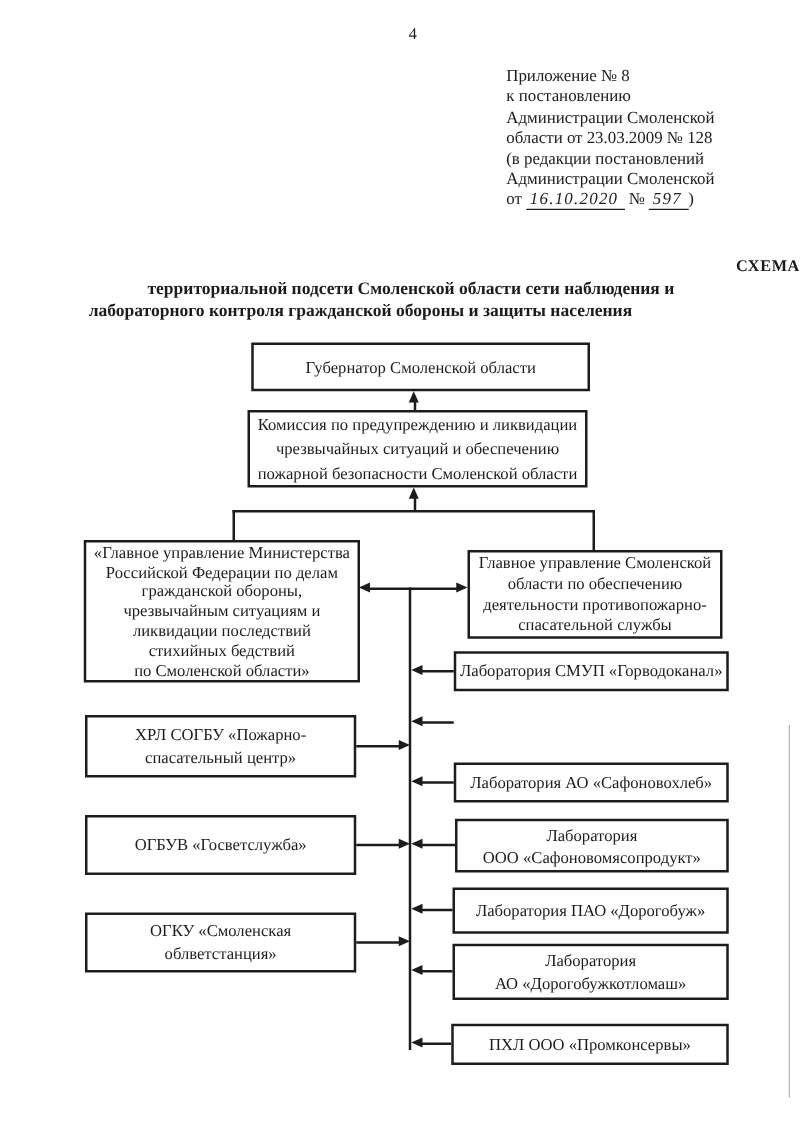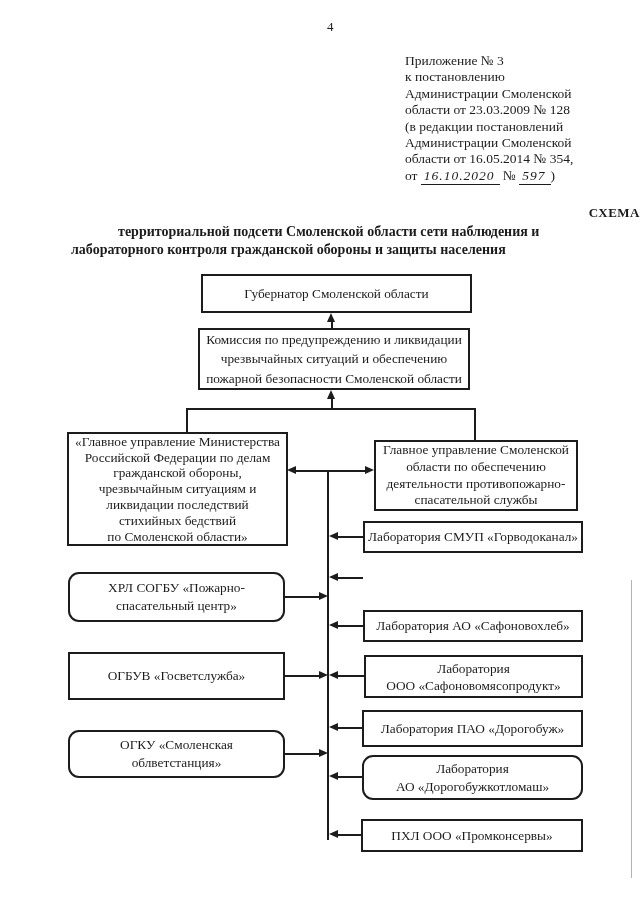--- a/index.html
+++ b/index.html
@@ -37,44 +37,43 @@
     border:2px solid var(--ink);
     background:var(--paper);
     display:flex;align-items:center;justify-content:center;
     text-align:center;
     font-size:13.3px;line-height:16px;
   }
   .box .lines{white-space:pre-line;}
   .lh15{line-height:15.8px;}
   .lh16{line-height:16.6px;}
   .lh17{line-height:17px;}
-  .lh18{line-height:18px;border-radius:11px;}
+  .lh18{line-height:18px;}
   .lh19{line-height:19.5px;}
   .line{position:absolute;background:var(--ink);}
   .arr{position:absolute;width:0;height:0;border-style:solid;border-color:transparent;}
   .arr-up{border-width:0 4.5px 9px 4.5px;border-bottom-color:var(--ink);}
   .arr-left{border-width:4.5px 9px 4.5px 0;border-right-color:var(--ink);}
   .arr-right{border-width:4.5px 0 4.5px 9px;border-left-color:var(--ink);}
   .scan-artifact{position:absolute;background:#9a9a9a;opacity:0.75;}
 </style>
 </head>
 <body>
 
 <div class="page">
 
   <div class="abs pageno" style="left:327px;top:19px;">4</div>
 
   <div class="abs" style="left:405px;top:53px;width:215px;">
-    <div class="appendix">Приложение № 3</div>
+    <div class="appendix">Приложение № 8</div>
     <div class="appendix">к постановлению</div>
     <div class="appendix">Администрации Смоленской</div>
     <div class="appendix">области от 23.03.2009 № 128</div>
     <div class="appendix">(в редакции постановлений</div>
     <div class="appendix">Администрации Смоленской</div>
-    <div class="appendix">области от 16.05.2014 № 354,</div>
     <div class="appendix-last"><span>от</span>
       <span class="handwritten">16.10.2020</span>
       <span>№</span>
       <span class="handwritten">597</span><span>)</span></div>
   </div>
 
   <div class="abs title-main" style="left:26px;top:205px;width:614px;">СХЕМА</div>
   <div class="abs title-line" style="left:118px;top:224px;">территориальной подсети Смоленской области сети наблюдения и</div>
   <div class="abs title-line" style="left:71px;top:242px;">лабораторного контроля гражданской обороны и защиты населения</div>
 

